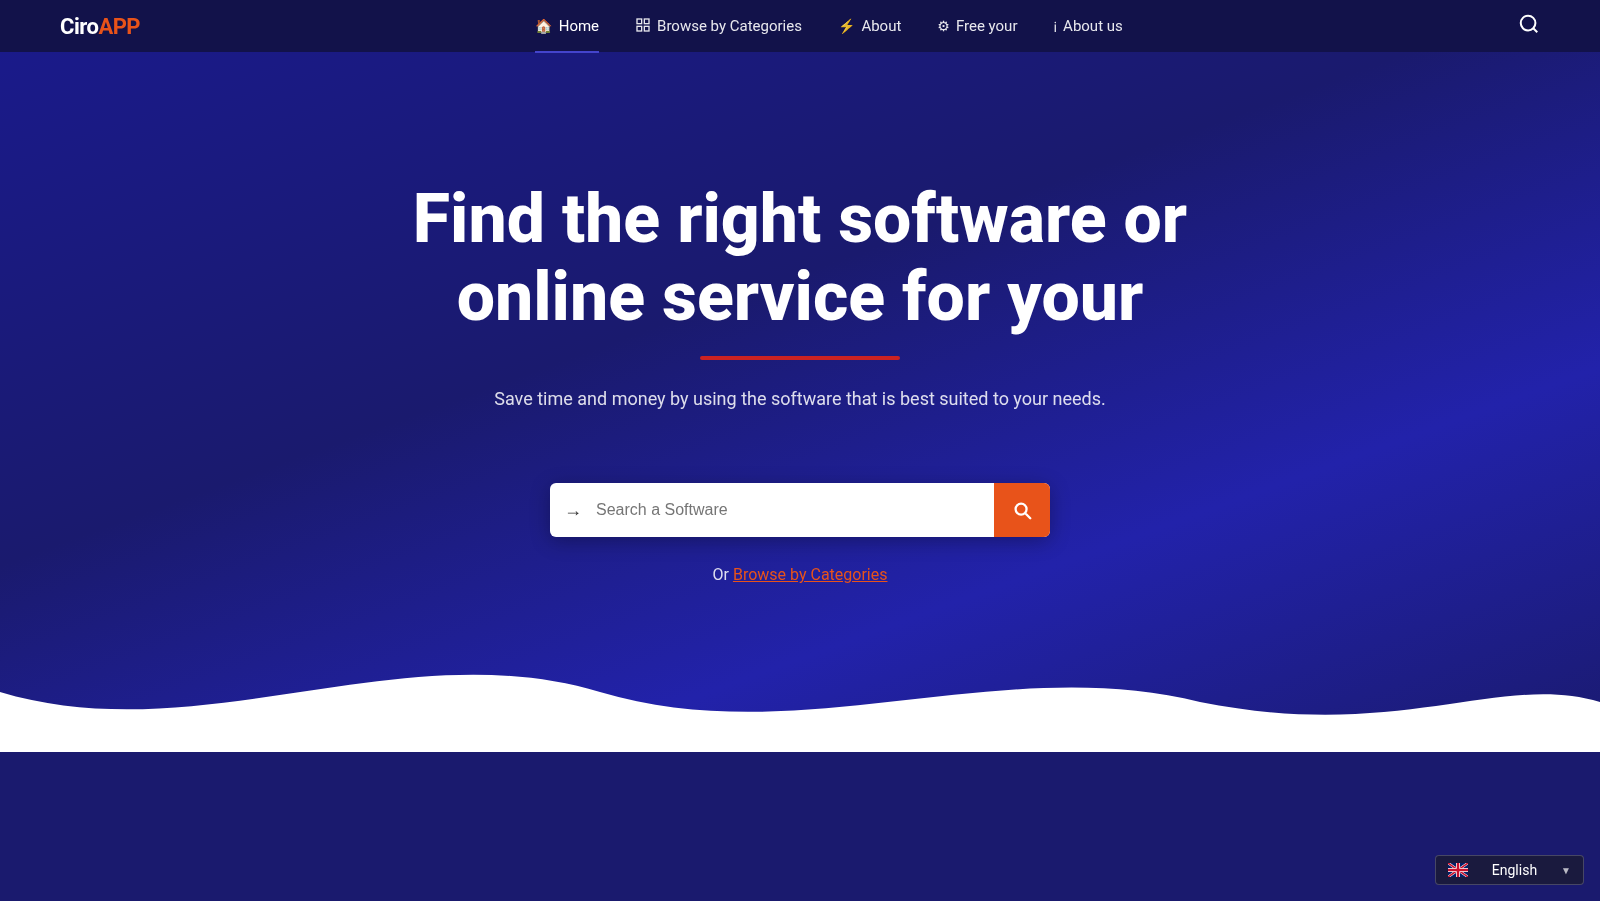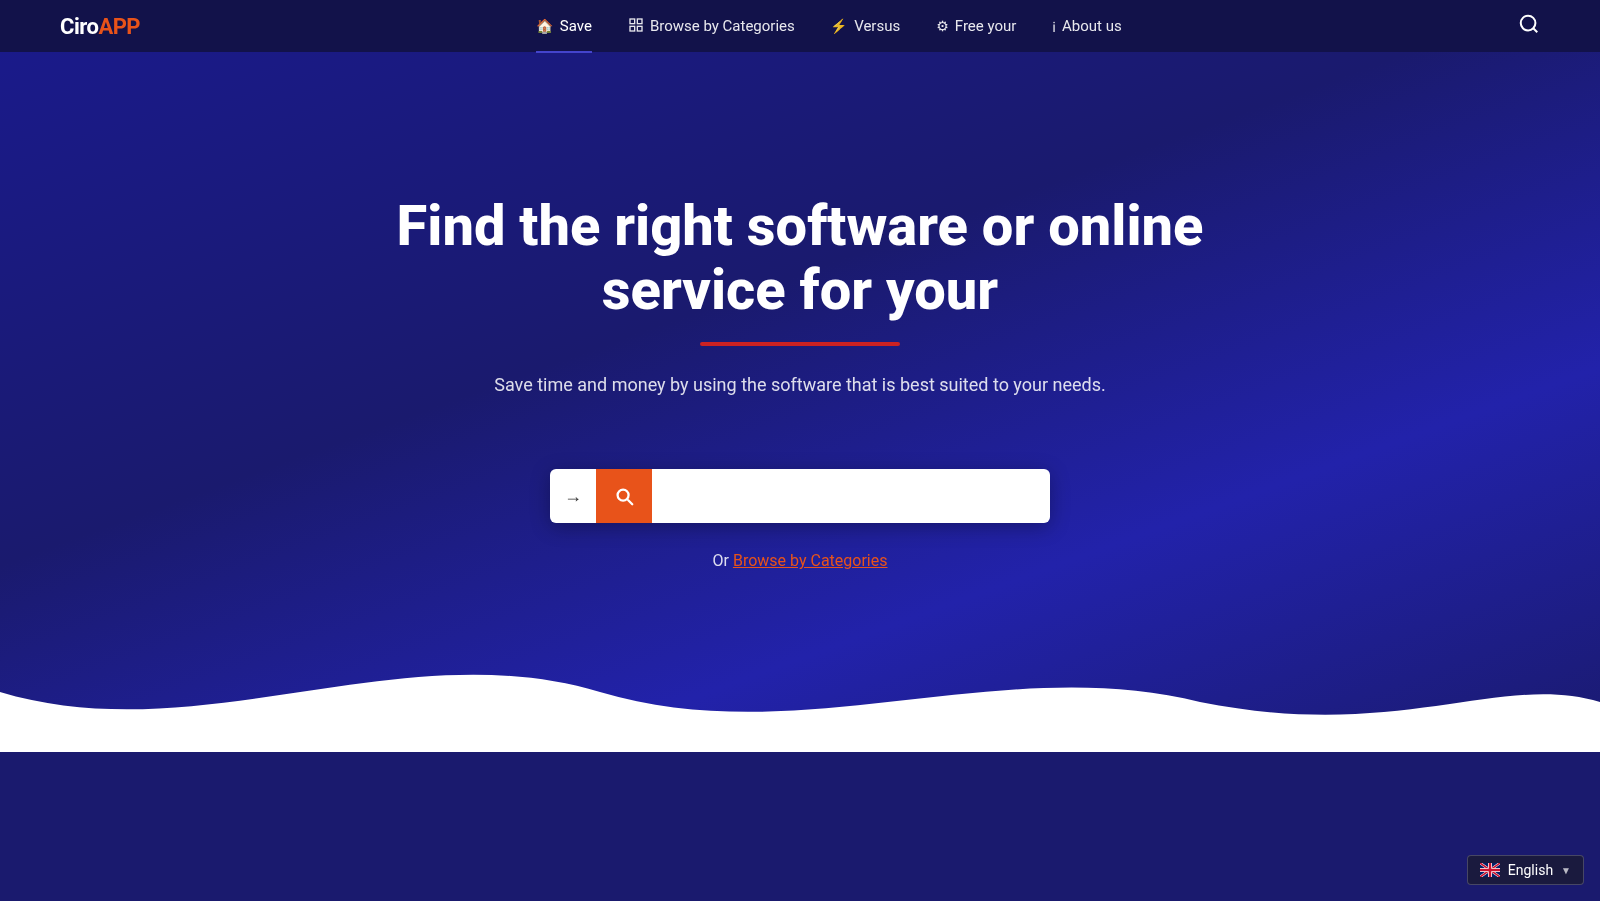--- a/index.html
+++ b/index.html
@@ -94,21 +94,21 @@
       align-items: center;
       justify-content: center;
       min-height: 700px;
       padding: 80px 20px 120px;
       background: linear-gradient(160deg, #1a1a8a 0%, #1a1a6e 40%, #2222aa 70%, #1a1a6e 100%);
       position: relative;
       text-align: center;
     }
 
     .hero-title {
-      font-size: 56px;
+      font-size: 68px;
       font-weight: 800;
       color: white;
       max-width: 900px;
       line-height: 1.15;
       margin-bottom: 20px;
     }
 
     .hero-underline {
       width: 200px;
       height: 4px;
@@ -198,21 +198,21 @@
       height: 100%;
     }
 
     
     .language-selector {
       position: fixed;
       bottom: 16px;
       right: 16px;
       display: flex;
       align-items: center;
-      gap: 8px;
+      gap: 24px;
       background: #1a1a3e;
       border: 1px solid rgba(255,255,255,0.2);
       border-radius: 4px;
       padding: 6px 12px;
       cursor: pointer;
       font-size: 14px;
       color: white;
       z-index: 100;
     }
 
@@ -226,36 +226,36 @@
 
 <nav class="navbar">
   <div class="navbar-logo">
     <span class="logo-ciro">Ciro</span>
       <span class="logo-app">APP</span>
   </div>
 
   <ul class="navbar-nav">
     <li class="nav-item active">
       <span class="nav-icon">🏠</span>
-      <span>Save</span>
+      <span>Home</span>
     </li>
     <li class="nav-item">
       <span class="nav-icon">
         <svg width="16" height="16" viewBox="0 0 24 24" fill="none" stroke="currentColor" stroke-width="2">
           <rect x="3" y="3" width="7" height="7"></rect>
             <rect x="14" y="3" width="7" height="7"></rect>
           <rect x="3" y="14" width="7" height="7"></rect>
             <rect x="14" y="14" width="7" height="7"></rect>
         </svg>
       </span>
       <span>Browse by Categories</span>
     </li>
     <li class="nav-item">
       <span class="nav-icon">⚡</span>
-      <span>Versus</span>
+      <span>About</span>
     </li>
     <li class="nav-item">
       <span class="nav-icon">⚙</span>
       <span>Free your</span>
     </li>
     <li class="nav-item">
       <span class="nav-icon">ℹ</span>
       <span>About us</span>
     </li>
   </ul>
@@ -272,20 +272,21 @@
   <h1 class="hero-title">
     <span>Find the right software or online service for your</span><br>
   </h1>
 
   <div class="hero-underline"></div>
 
   <p class="hero-subtitle">Save time and money by using the software that is best suited to your needs.</p>
 
   <div class="search-container">
     <span class="search-arrow">→</span>
+    <input class="search-input" type="text" placeholder="Search a Software" style="">
     <button class="search-button">
       <svg viewBox="0 0 24 24" xmlns="http://www.w3.org/2000/svg">
         <path d="M21 21l-4.35-4.35M17 11A6 6 0 1 1 5 11a6 6 0 0 1 12 0z" stroke="white" stroke-width="2.5" stroke-linecap="round" fill="none"></path>
       </svg>
     </button>
   </div>
 
   <p class="browse-link-container">
     <span>Or </span><a class="browse-link">Browse by Categories</a>
   </p>

